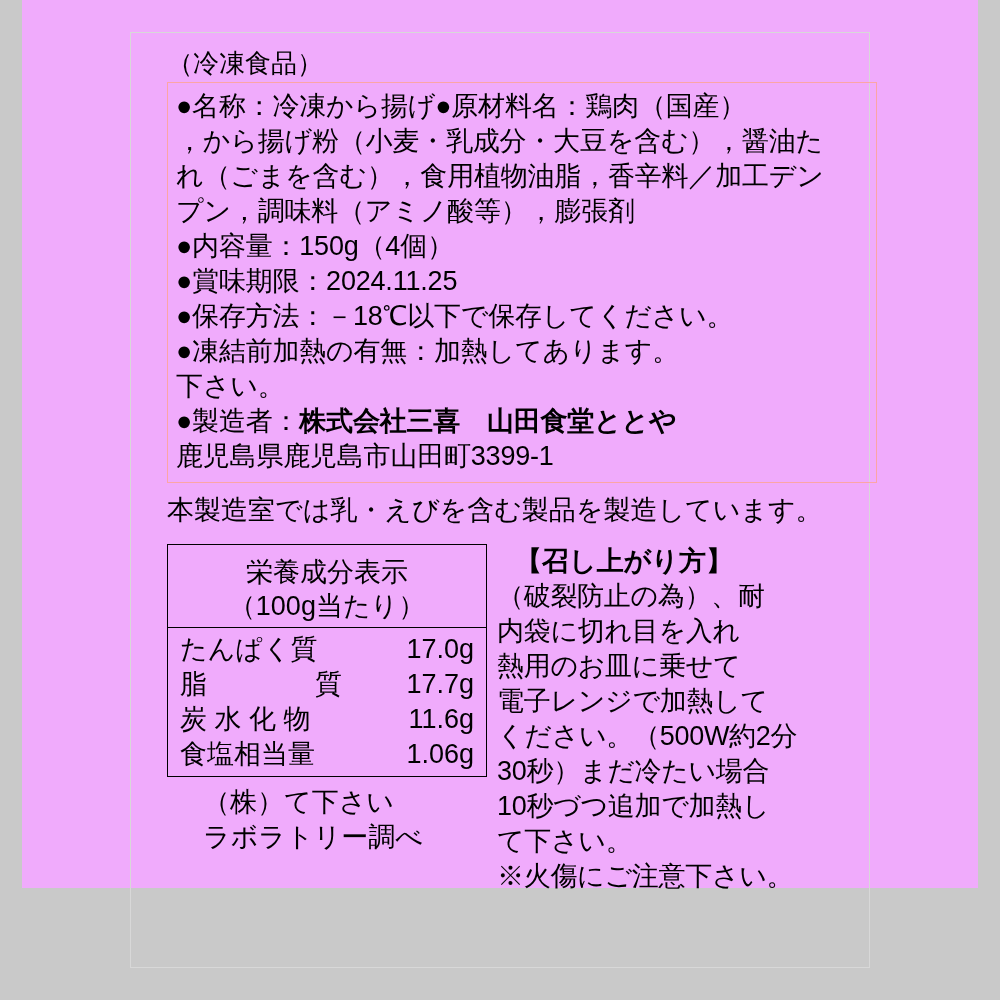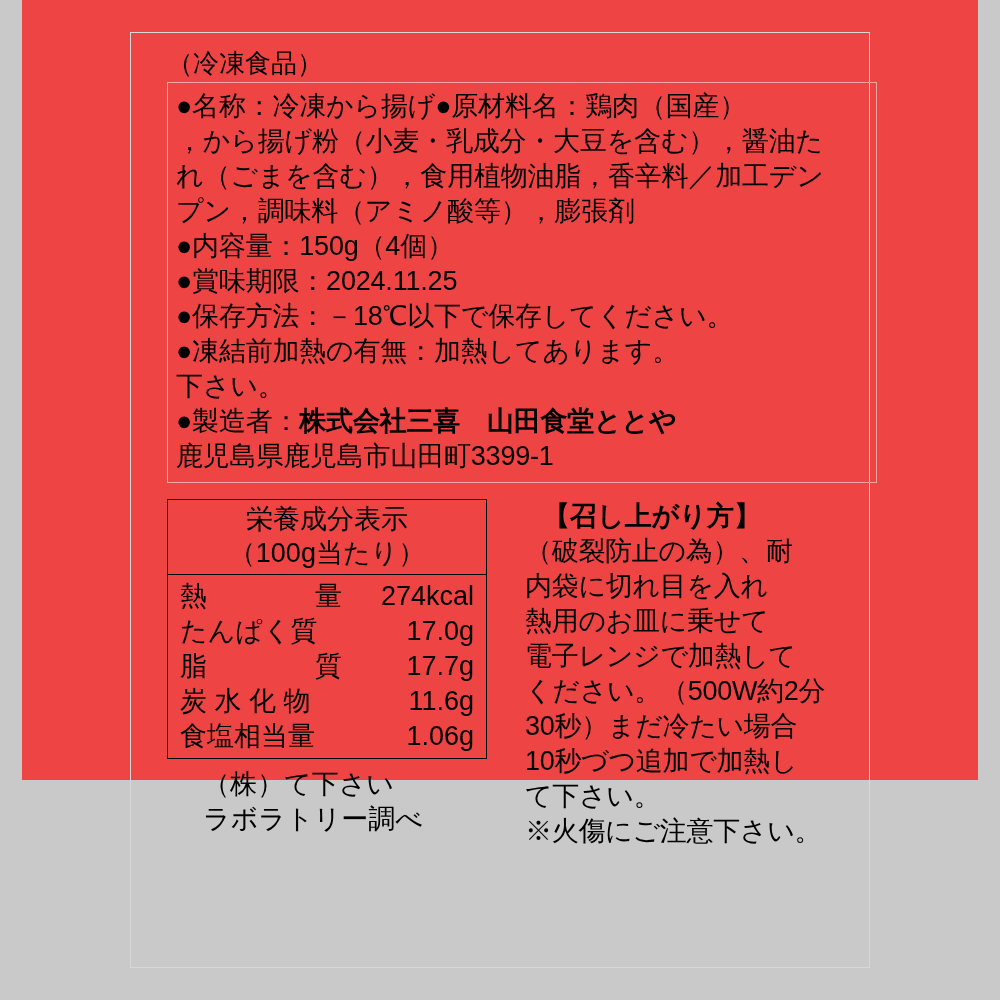--- a/index.html
+++ b/index.html
@@ -11,22 +11,22 @@
     height: 1000px;
     background: #c9c9c9;
     font-family: "Liberation Sans", sans-serif;
     overflow: hidden;
   }
   .page {
     position: absolute;
     left: 22px;
     top: 0;
     width: 956px;
-    height: 780px;
-    background: #ef4444;
+    height: 888px;
+    background: #f0abfc;
   }
   .label-frame {
     position: absolute;
     left: 108px;
     top: 32px;
     width: 740px;
     height: 936px;
     border: 1px solid #d8d8d8;
     box-sizing: border-box;
   }
@@ -69,21 +69,21 @@
     display: flex;
     align-items: flex-start;
   }
   .nutri-wrap {
     width: 330px;
   }
   .nutri-table {
     border: 1px solid #000;
     box-sizing: border-box;
     width: 320px;
-    padding: 2px 0 4px 0;
+    padding: 10px 0 4px 0;
   }
   .nutri-title {
     text-align: center;
     font-size: 27px;
     line-height: 34px;
   }
   .nutri-sub {
     text-align: center;
     font-size: 27px;
     line-height: 34px;
@@ -105,21 +105,20 @@
   .nutri-val {
     white-space: pre;
   }
   .nutri-source {
     margin-top: 8px;
     padding-left: 36px;
     font-size: 27px;
     line-height: 35px;
   }
   .howto {
-    margin-left: 28px;
     width: 350px;
   }
   .howto-title {
     font-size: 27px;
     line-height: 35px;
     font-weight: bold;
     padding-left: 18px;
   }
   .howto-body {
     font-size: 27px;
@@ -144,32 +143,29 @@
       <div class="row">プン，調味料（アミノ酸等），膨張剤</div>
       <div class="row">●内容量：150g（4個）</div>
       <div class="row">●賞味期限：2024.11.25</div>
       <div class="row">●保存方法：－18℃以下で保存してください。</div>
       <div class="row">●凍結前加熱の有無：加熱してあります。</div>
       <div class="row">下さい。</div>
       <div class="row"><span>●製造者：</span><span class="maker-name">株式会社三喜　山田食堂ととや</span></div>
       <div class="row">鹿児島県鹿児島市山田町3399-1</div>
     </div>
 
+    <div class="allergen">本製造室では乳・えびを含む製品を製造しています。</div>
 
     <div class="bottom">
 
       <div class="nutri-wrap">
         <div class="nutri-table">
           <div class="nutri-title">栄養成分表示</div>
           <div class="nutri-sub">（100g当たり）</div>
           <div class="nutri-rows">
-            <div class="nutri-row">
-              <span class="nutri-key">熱　　　　量</span>
-              <span class="nutri-val">274kcal</span>
-            </div>
             <div class="nutri-row">
               <span class="nutri-key">たんぱく質</span>
               <span class="nutri-val">17.0g</span>
             </div>
             <div class="nutri-row">
               <span class="nutri-key">脂　　　　質</span>
               <span class="nutri-val">17.7g</span>
             </div>
             <div class="nutri-row">
               <span class="nutri-key">炭 水 化 物</span>

